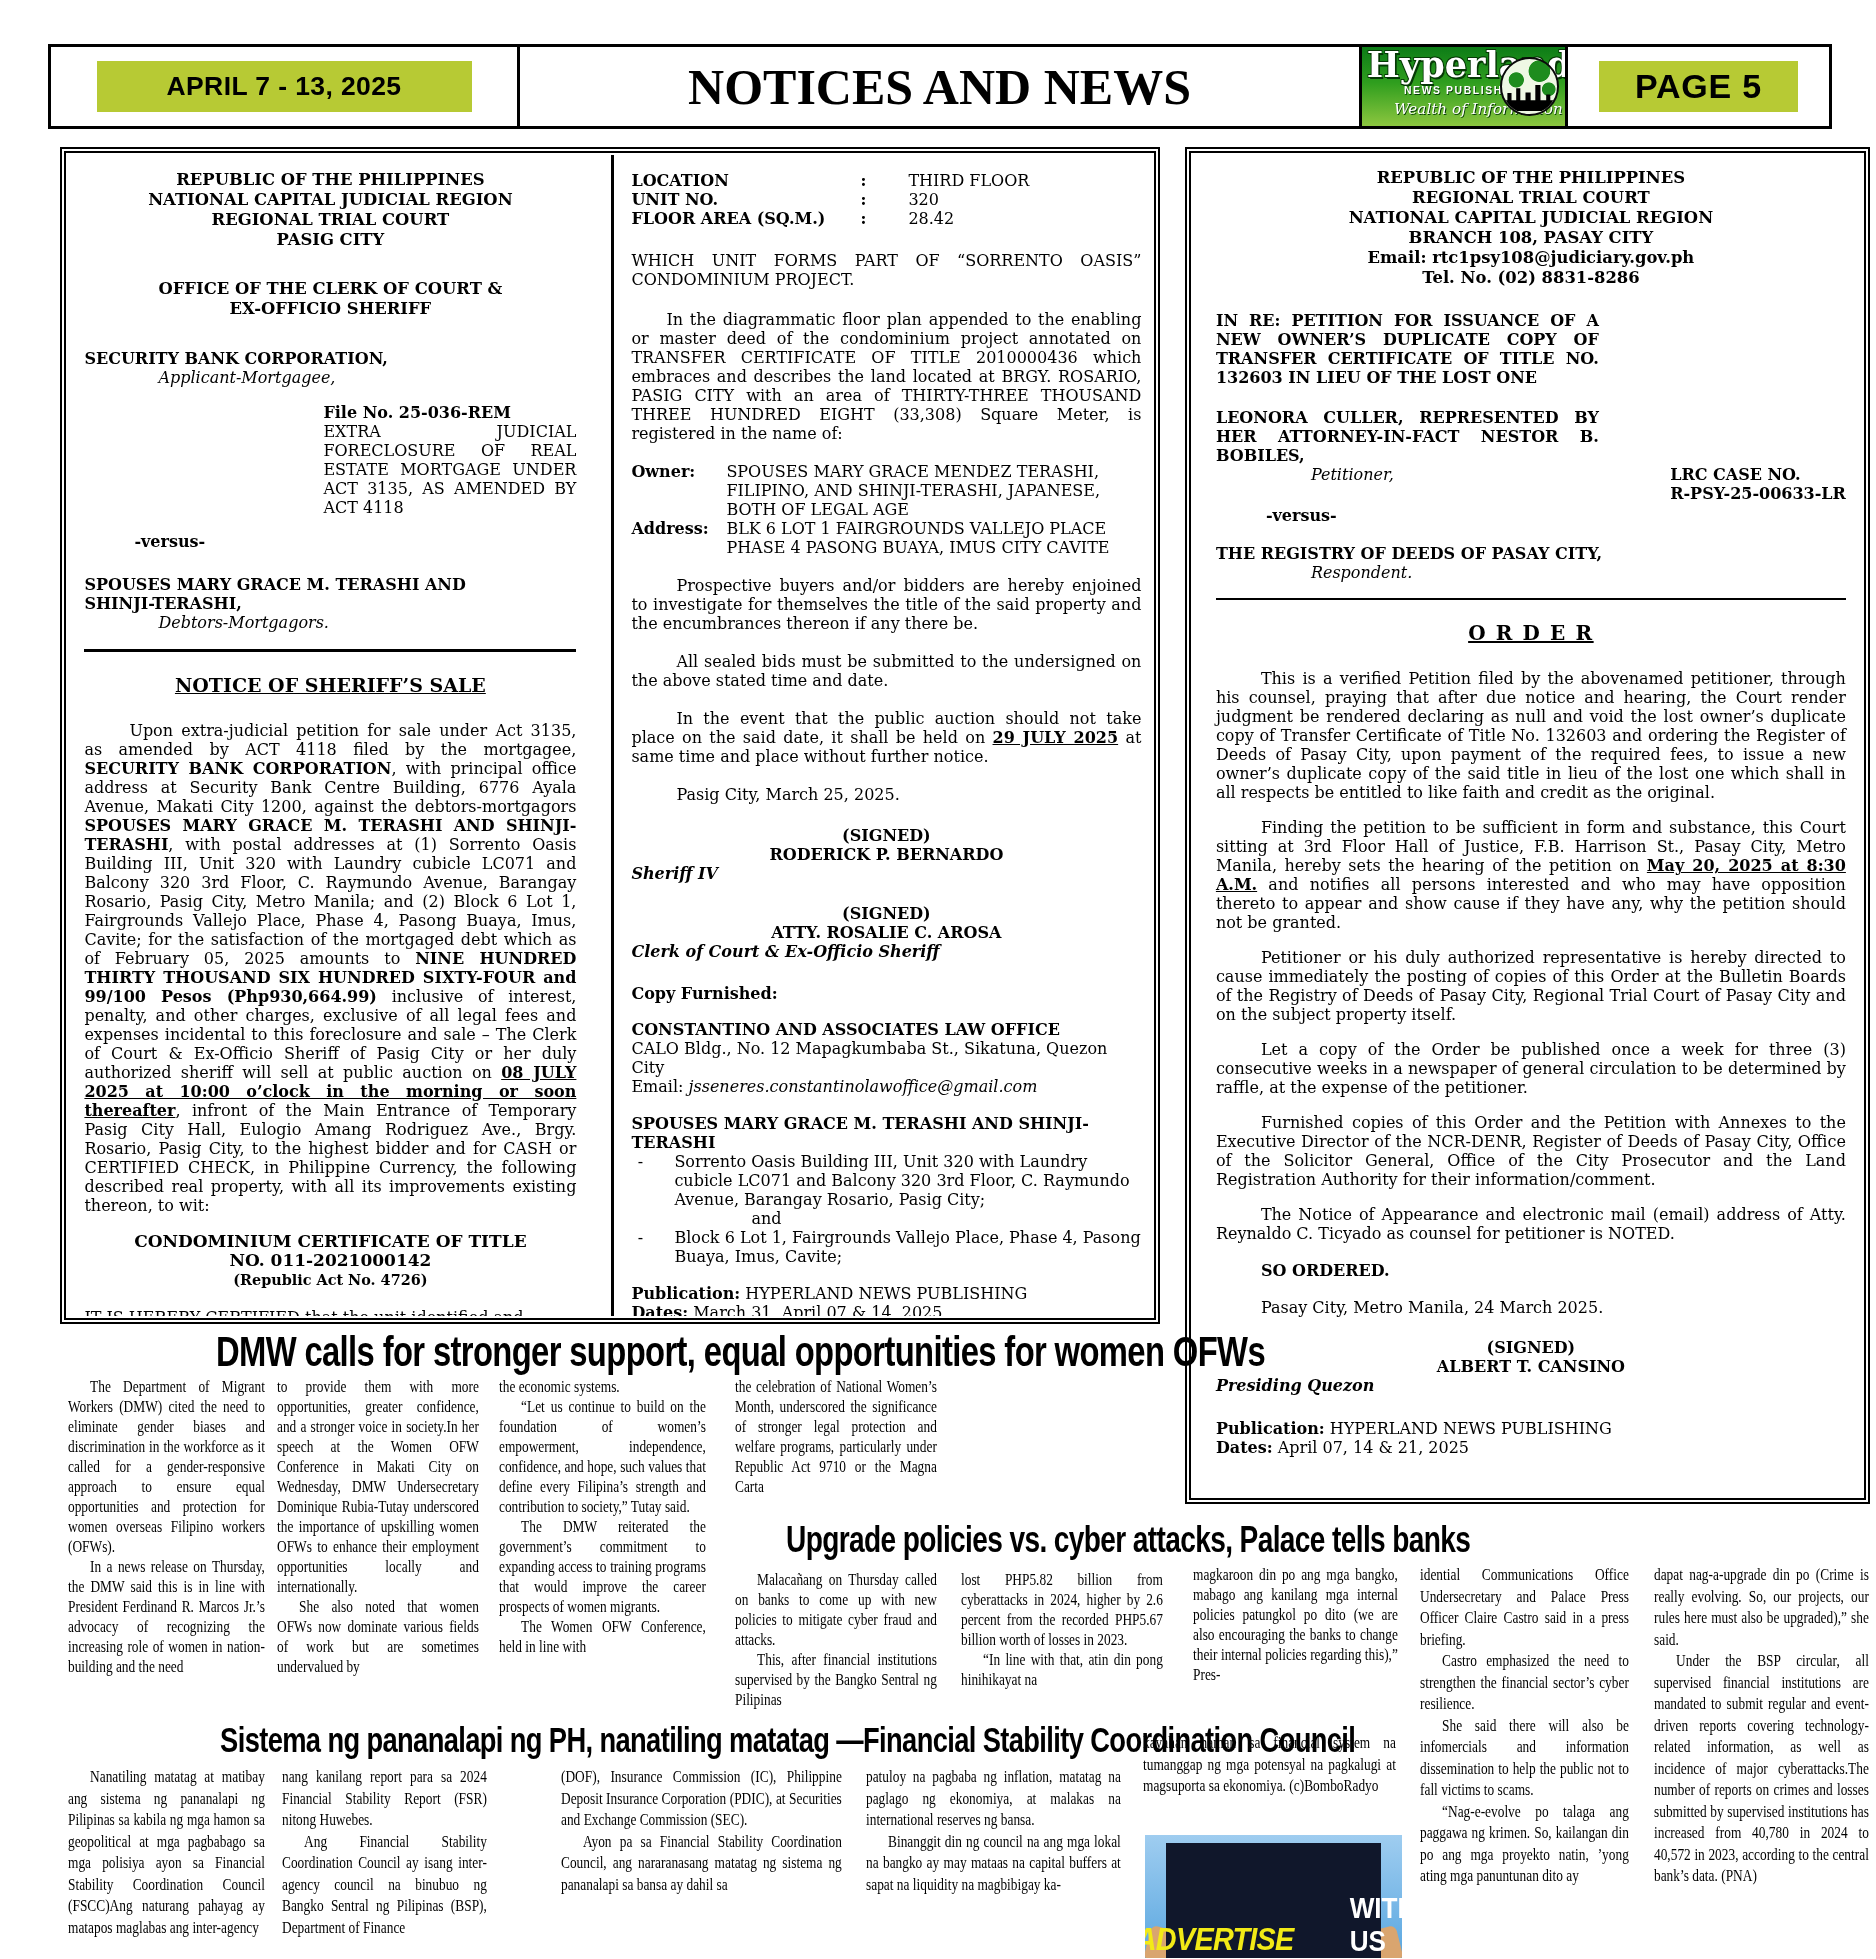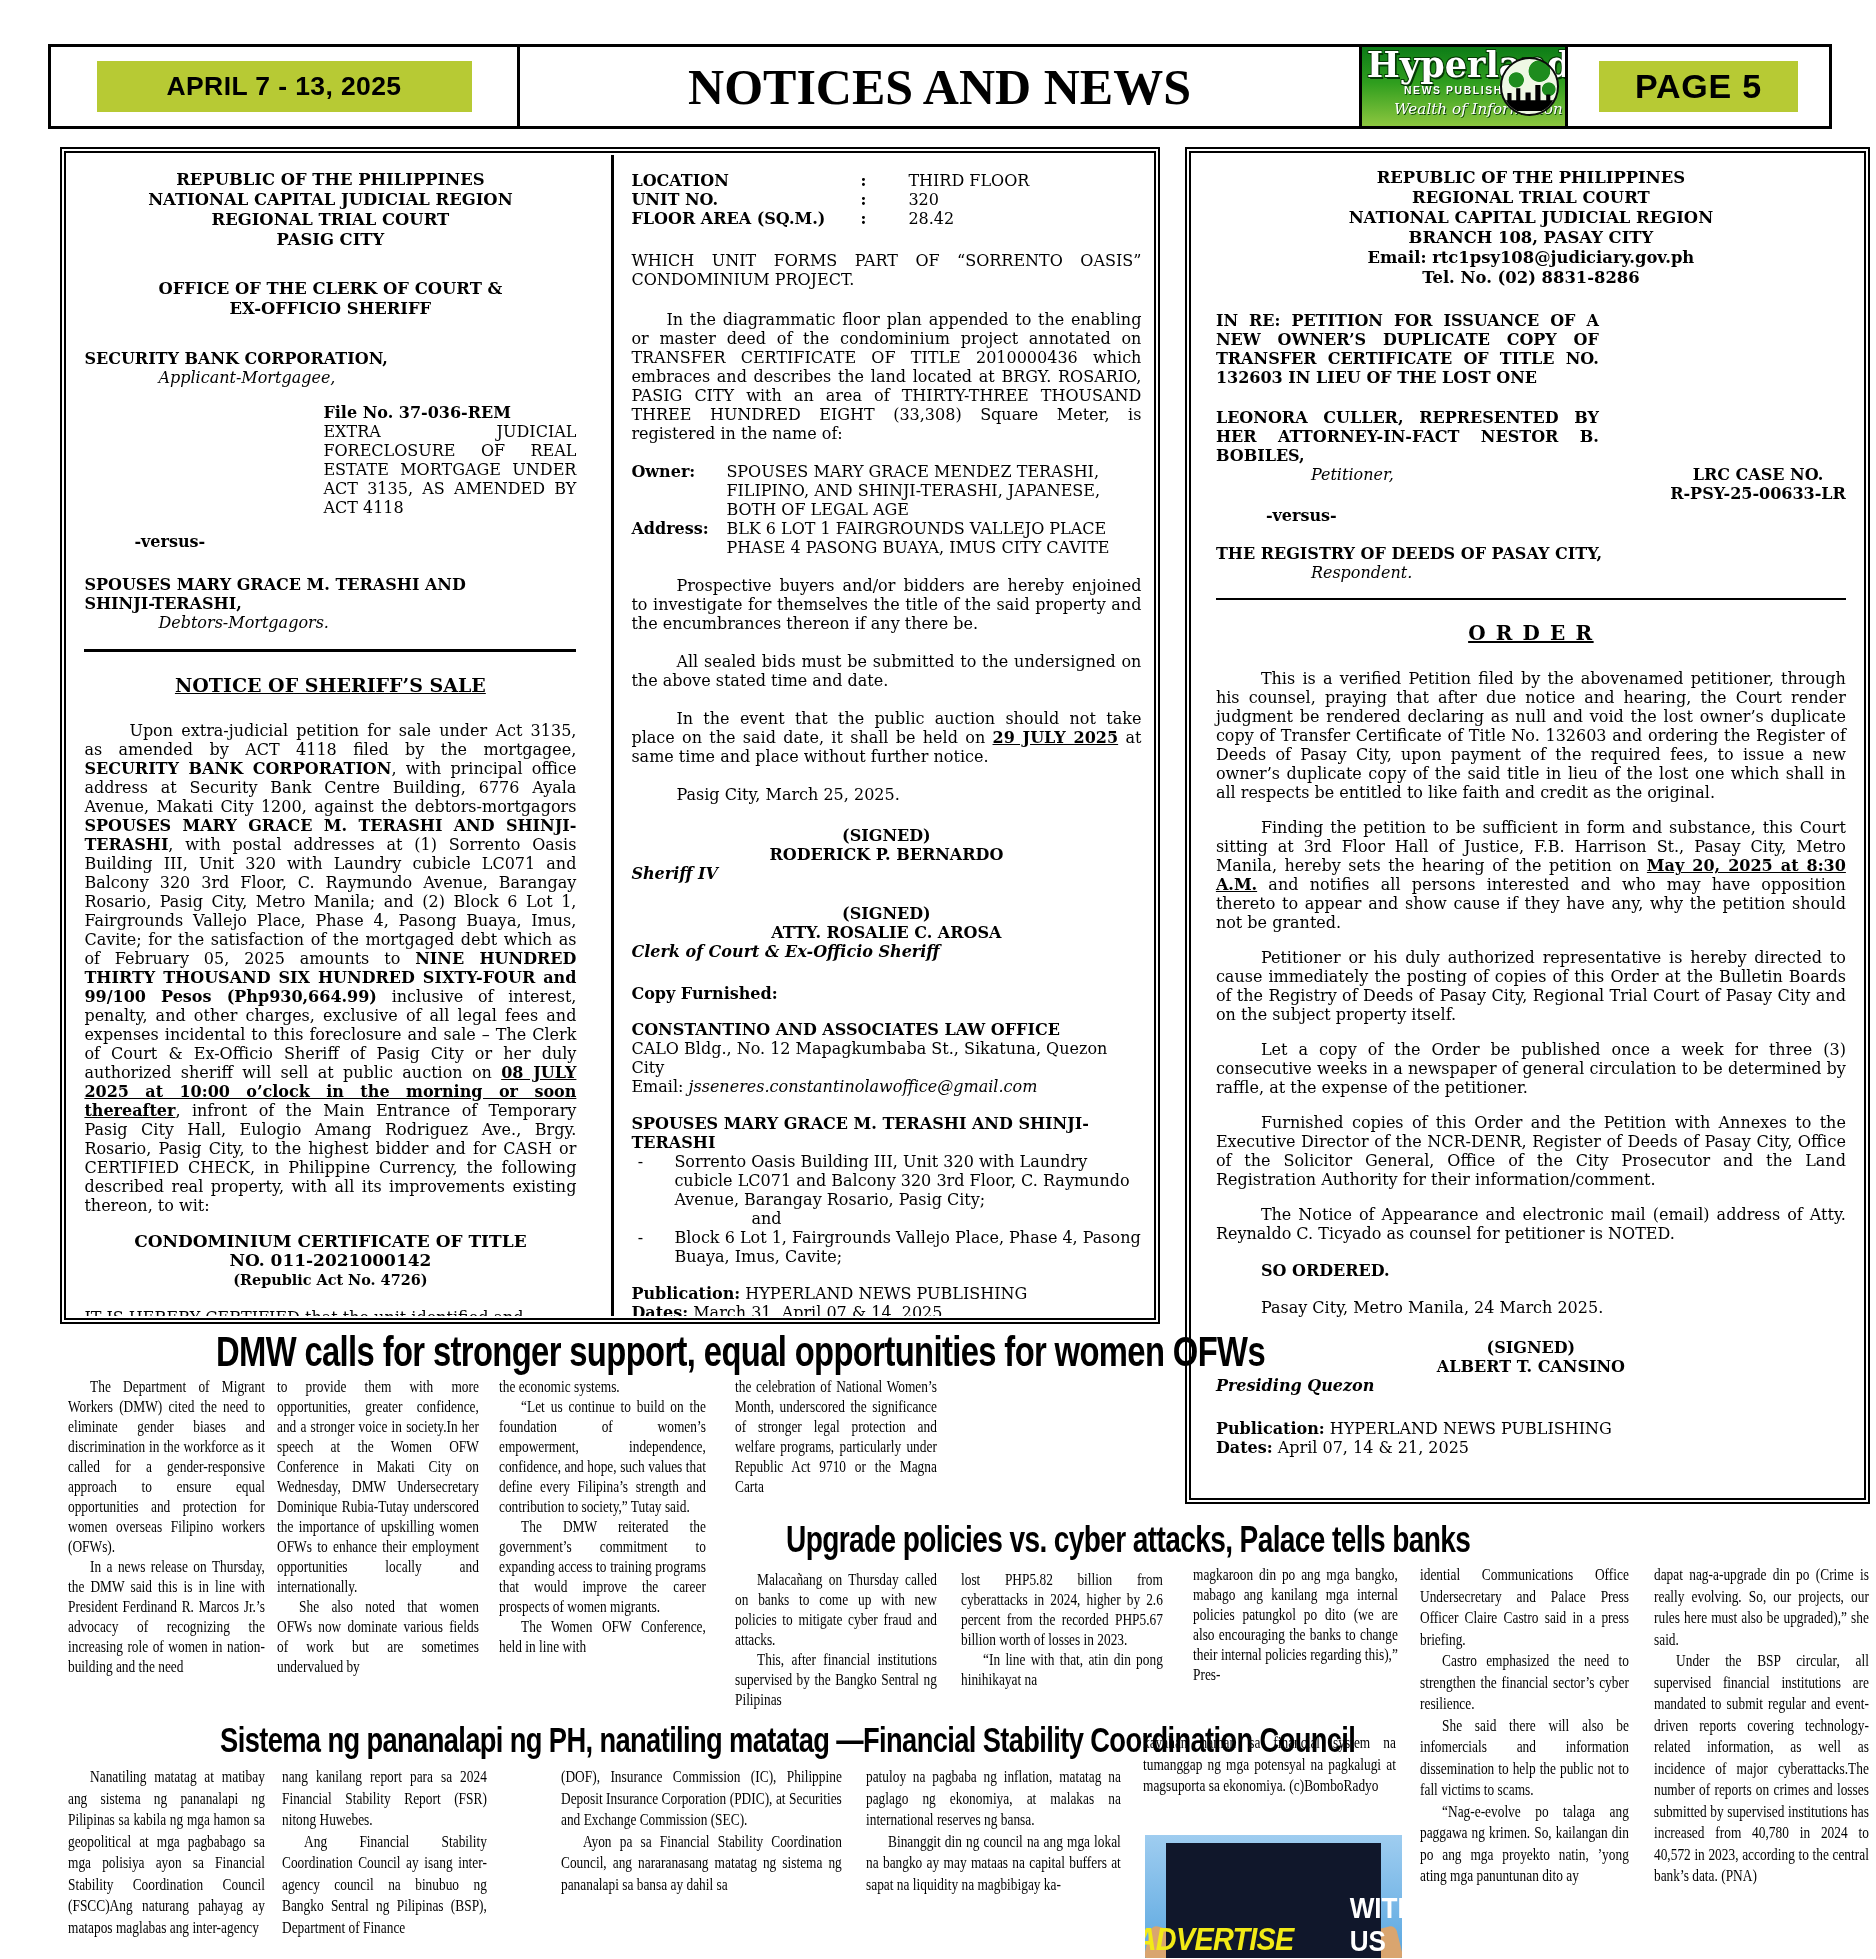--- a/index.html
+++ b/index.html
@@ -124,21 +124,21 @@
         <div style="height:29px;"></div>
         <div>
             <div class="cline">OFFICE OF THE CLERK OF COURT &amp;</div>
             <div class="cline">EX-OFFICIO SHERIFF</div>
           </div>
         <div style="height:30.5px;"></div>
         <div class="b">SECURITY BANK CORPORATION,</div>
         <div class="i" style="padding-left:74px;">Applicant-Mortgagee,</div>
         <div style="height:16px;"></div>
         <div style="margin-left:239px; width:253px;">
-          <div class="b">File No. 37-036-REM</div>
+          <div class="b">File No. 25-036-REM</div>
           <div class="just">EXTRA JUDICIAL FORECLOSURE OF REAL ESTATE MORTGAGE UNDER ACT 3135, AS AMENDED BY ACT 4118</div>
         </div>
         <div style="height:14.4px;"></div>
         <div class="b" style="padding-left:50px;">-versus-</div>
         <div style="height:24px;"></div>
         <div class="b" style="width:417px;">SPOUSES MARY GRACE M. TERASHI AND SHINJI-TERASHI,</div>
         <div class="i" style="padding-left:74px;">Debtors-Mortgagors.</div>
         <div style="height:17.6px;"></div>
         <div class="rule"></div>
         <div style="height:24px;"></div>
@@ -244,21 +244,21 @@
             <div class="cline">BRANCH 108, PASAY CITY</div>
             <div class="cline">Email: rtc1psy108@judiciary.gov.ph</div>
             <div class="cline">Tel. No. (02) 8831-8286</div>
           </div>
         <div style="height:22.5px;"></div>
         <div class="b just" style="width:383px;">IN RE: PETITION FOR ISSUANCE OF A NEW OWNER’S DUPLICATE COPY OF TRANSFER CERTIFICATE OF TITLE NO. 132603 IN LIEU OF THE LOST ONE</div>
         <div style="height:21px;"></div>
         <div class="b just" style="width:383px;">LEONORA CULLER, REPRESENTED BY HER ATTORNEY-IN-FACT NESTOR B. BOBILES,</div>
         <div style="display:flex;">
           <div class="i" style="padding-left:95px; flex:1;">Petitioner,</div>
-          <div class="b" style="text-align:center;">
+          <div class="b" style="text-align:left;">
             <div>LRC CASE NO.</div>
             <div>R-PSY-25-00633-LR</div>
           </div>
         </div>
         <div style="height:3.2px;"></div>
         <div class="b" style="padding-left:50px;">-versus-</div>
         <div style="height:19px;"></div>
         <div class="b" style="width:449px;">THE REGISTRY OF DEEDS OF PASAY CITY,</div>
         <div class="i" style="padding-left:95px;">Respondent.</div>
         <div style="height:16px;"></div>

